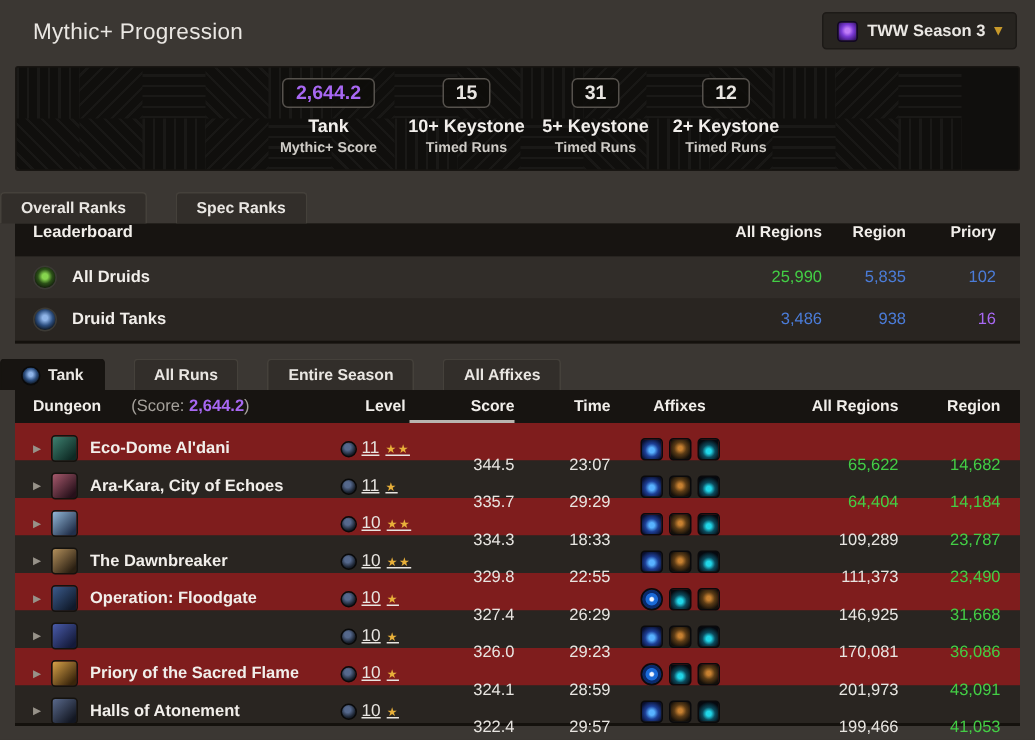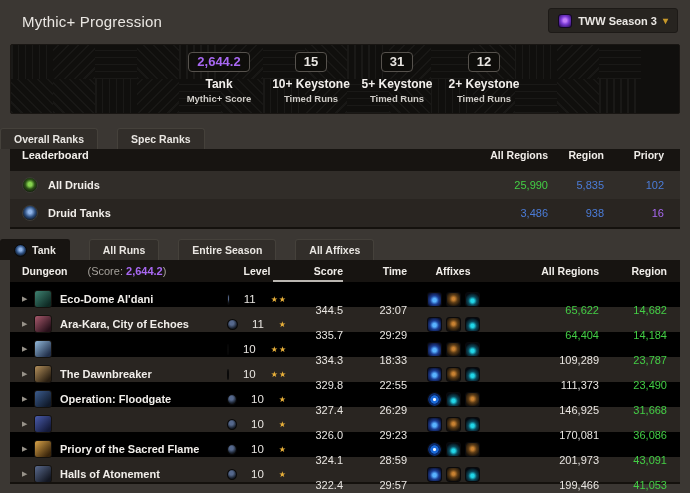--- a/index.html
+++ b/index.html
@@ -83,28 +83,28 @@
   }
   .dg-head { height:22px; }
   .hcell { font-size:10.5px; font-weight:700; color:#f1eeea; }
   .h-right { text-align:right; }
   .h-center { text-align:center; }
   .dg-name-h { display:flex; align-items:baseline; gap:20px; }
   .score-note { font-size:11px; color:#a5a19b; font-weight:400; }
   .score-note .purple { color:#a868f2; font-weight:700; }
   .c-score-h { position:relative; }
   .c-score-h::after { content:""; position:absolute; left:-14px; right:0; bottom:-5px; height:2px; background:#b9b5b0; }
-  .dg-row { height:25px; background:#000000; cursor:pointer; }
+  .dg-row { height:25px; background:#7f1d1d; cursor:pointer; }
   .dg-row.alt { background:#292521; }
   .dg-name-cell { display:flex; align-items:center; min-width:0; }
   .caret-r { font-size:7px; color:#979289; width:12px; flex:0 0 12px; }
   .thumb { width:18px; height:18px; border-radius:3px; border:1px solid #15120e; margin-right:8px; flex:0 0 18px; }
   .dg-name { font-size:11px; font-weight:700; color:#f1eeea; white-space:nowrap; overflow:hidden; }
   .cell { font-size:11px; color:#e8e5e1; }
-  .c-level { display:flex; align-items:center; justify-content:center; gap:14px; }
+  .c-level { display:flex; align-items:center; gap:3px;text-decoration:underline; }
   .key-icon { width:11px; height:11px; border-radius:50%; border:1px solid #090909;
     background:radial-gradient(circle at 42% 35%, #55688c 0 25%, #1b2330 65%, #0a0d12 90%); }
   .lvl-num { font-size:11.5px; color:#e8e5e1; }
   .stars { font-size:8px; color:#e8b03a; letter-spacing:1px; margin-left:1px; }
   .c-score, .c-time, .c-allreg, .c-region { text-align:right;margin-top:22px; }
   .c-affixes { display:flex; justify-content:center; gap:4px; }
   .afx { width:15px; height:15px; border-radius:3px; border:1px solid #0a0a0c; }
   .afx-spider { background:radial-gradient(circle at 50% 55%, #58b2ff 0 18%, #1d3f96 45%, #0a1030 82%); }
   .afx-ember  { background:radial-gradient(circle at 50% 45%, #c88131 0 14%, #5c3c16 42%, #15100a 80%); }
   .afx-skull  { background:radial-gradient(circle at 50% 60%, #21d6e8 0 16%, #0c4a5c 42%, #06090f 78%); }

